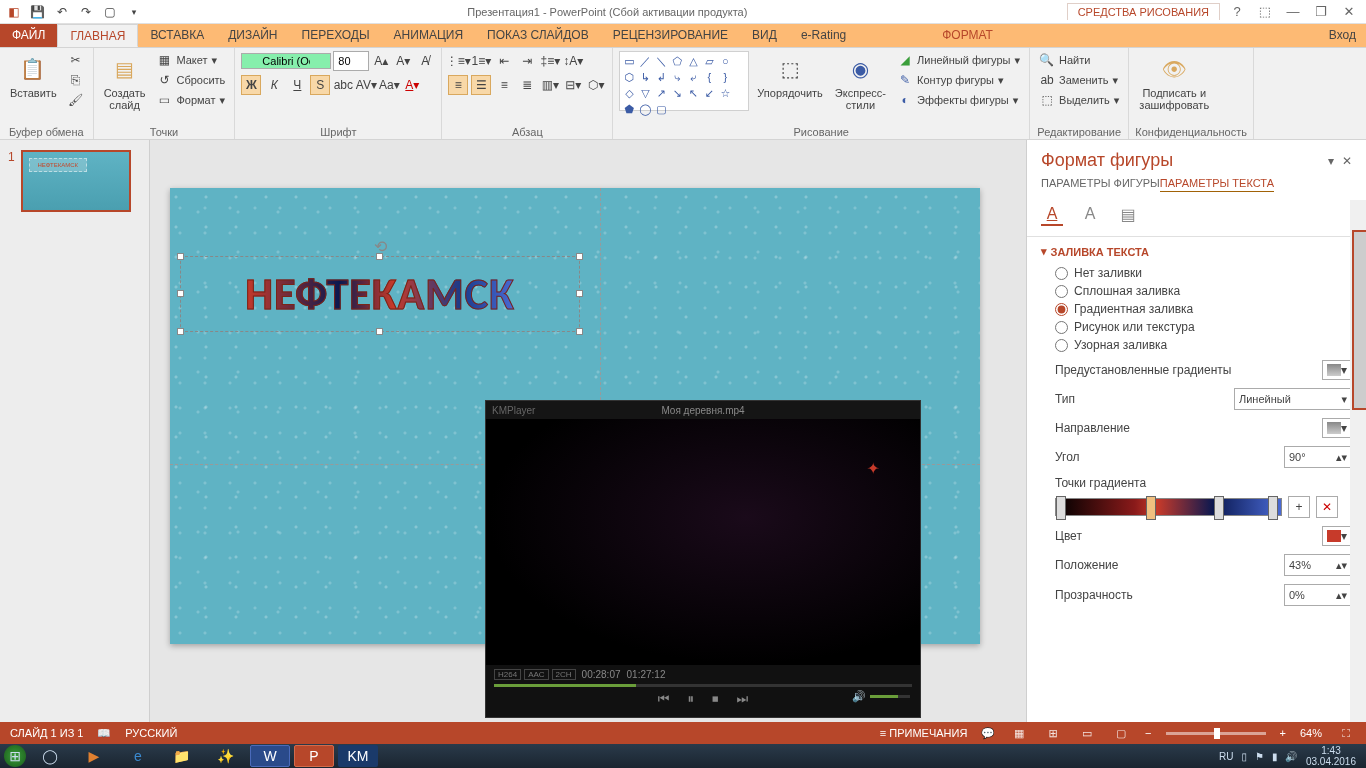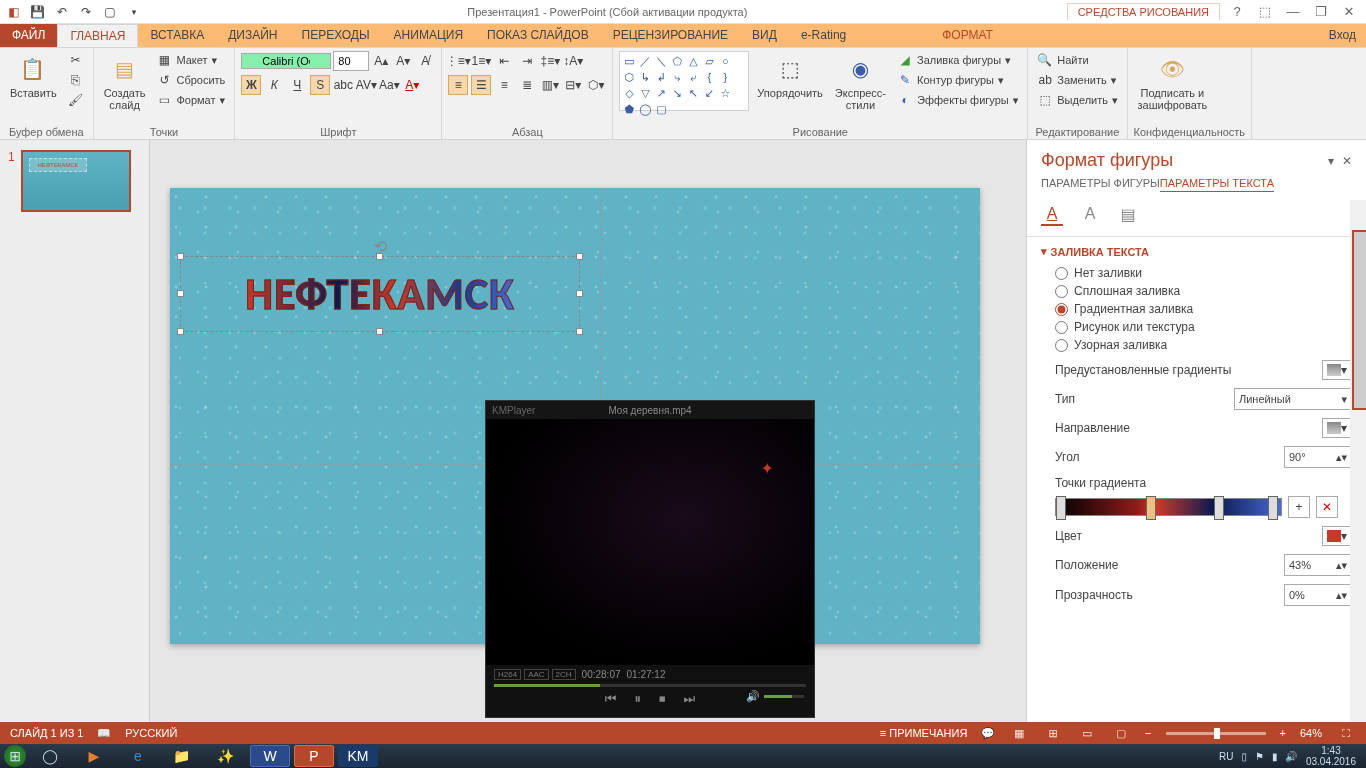--- a/index.html
+++ b/index.html
@@ -51,21 +51,21 @@
 .guide-h { position: absolute; top: 276px; left: 0; right: 0; border-top: 1px dashed #999; }
 .textbox { position: absolute; left: 10px; top: 68px; width: 400px; height: 76px; border: 1px dashed #888; display: flex; align-items: center; justify-content: center; }
 .textbox .handle { position: absolute; width: 7px; height: 7px; background: #fff; border: 1px solid #888; }
 .textbox .h-nw { top: -4px; left: -4px; } .textbox .h-n { top: -4px; left: 50%; margin-left: -4px; }
 .textbox .h-ne { top: -4px; right: -4px; } .textbox .h-w { top: 50%; left: -4px; margin-top: -4px; }
 .textbox .h-e { top: 50%; right: -4px; margin-top: -4px; } .textbox .h-sw { bottom: -4px; left: -4px; }
 .textbox .h-s { bottom: -4px; left: 50%; margin-left: -4px; } .textbox .h-se { bottom: -4px; right: -4px; }
 .textbox .rot { position: absolute; top: -20px; left: 50%; margin-left: -6px; width: 12px; height: 12px; color: #888; }
 .wordart { font-size: 44px; font-weight: bold; font-family: Calibri, sans-serif; background: linear-gradient(90deg, #c73a2a 0%, #0a1850 35%, #c73a2a 55%, #1a3a8a 80%, #4a6ad4 100%); -webkit-background-clip: text; background-clip: text; color: transparent; -webkit-text-stroke: 1px #7a2518; letter-spacing: 1px; }
 
-.kmplayer { position: absolute; left: 335px; top: 260px; width: 330px; height: 318px; background: #0a0a0a; border: 1px solid #333; color: #aaa; font-size: 10px; display: flex; flex-direction: column; }
+.kmplayer { position: absolute; left: 335px; top: 260px; width: 436px; height: 318px; background: #0a0a0a; border: 1px solid #333; color: #aaa; font-size: 10px; display: flex; flex-direction: column; }
 .kmplayer .kmt { height: 18px; display: flex; align-items: center; justify-content: center; background: #151515; font-size: 10px; color: #888; position: relative; }
 .kmplayer .kmt .kmlogo { position: absolute; left: 6px; color: #666; }
 .kmplayer .vid { flex: 1; background: radial-gradient(ellipse at 60% 40%, #1a0a1a 0%, #000 70%); position: relative; }
 .kmplayer .vid .star { position: absolute; top: 40px; right: 40px; color: #c73a2a; font-size: 16px; }
 .kmplayer .ctrl { height: 52px; background: #111; padding: 4px 8px; }
 .kmplayer .time { font-size: 10px; color: #888; display: flex; gap: 6px; align-items: center; }
 .kmplayer .badges { display: flex; gap: 3px; }
 .kmplayer .badges span { border: 1px solid #444; padding: 0 3px; font-size: 8px; color: #777; }
 .kmplayer .prog { height: 3px; background: #333; margin: 4px 0; position: relative; }
 .kmplayer .prog .fill { position: absolute; left: 0; top: 0; bottom: 0; width: 34%; background: #6a9e3a; }
@@ -279,21 +279,21 @@
       <div class="bigbtn">
         <div class="ic">⬚</div>
         <div class="lbl">Упорядочить</div>
       </div>
       <div class="bigbtn">
         <div class="ic" style="color:#3b5ba5">◉</div>
         <div class="lbl" style="white-space:pre">Экспресс-
 стили</div>
       </div>
       <div class="stack">
-        <div class="smbtn"><span class="ic" style="color:#3a9e3a">◢</span><span>Заливка фигуры</span> ▾</div>
+        <div class="smbtn"><span class="ic" style="color:#3a9e3a">◢</span><span>Линейный фигуры</span> ▾</div>
         <div class="smbtn"><span class="ic" style="color:#3b5ba5">✎</span><span>Контур фигуры</span> ▾</div>
         <div class="smbtn"><span class="ic" style="color:#3b5ba5">◐</span><span>Эффекты фигуры</span> ▾</div>
       </div>
     </div>
     <div class="label">Рисование</div>
   </div>
 
   <div class="group">
     <div class="body">
         <div class="stack">

